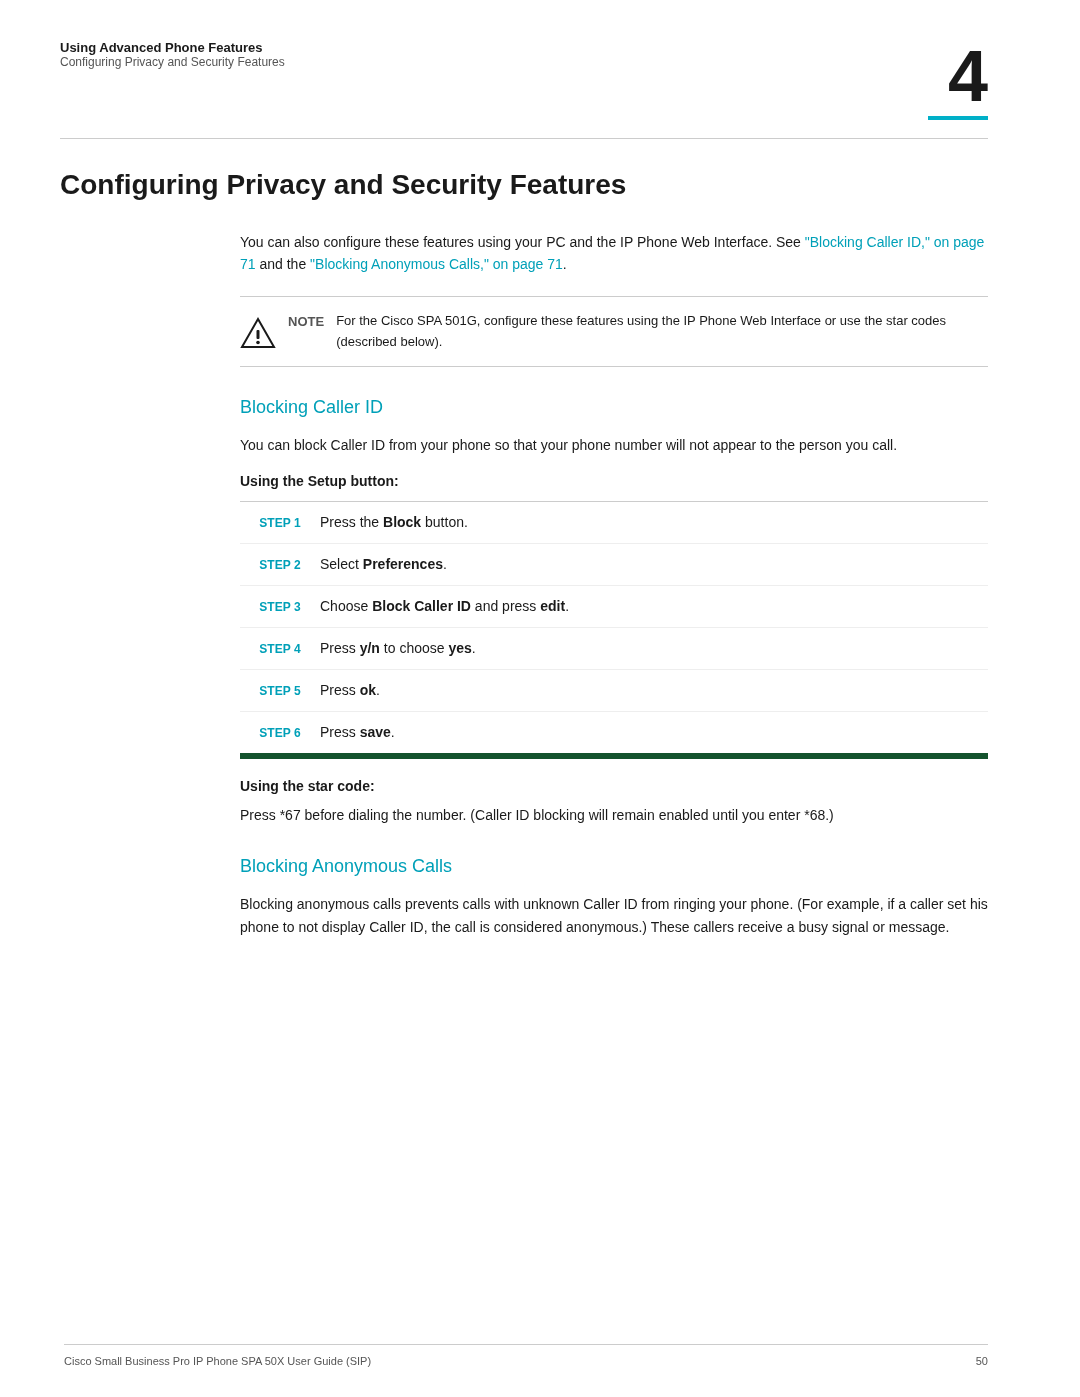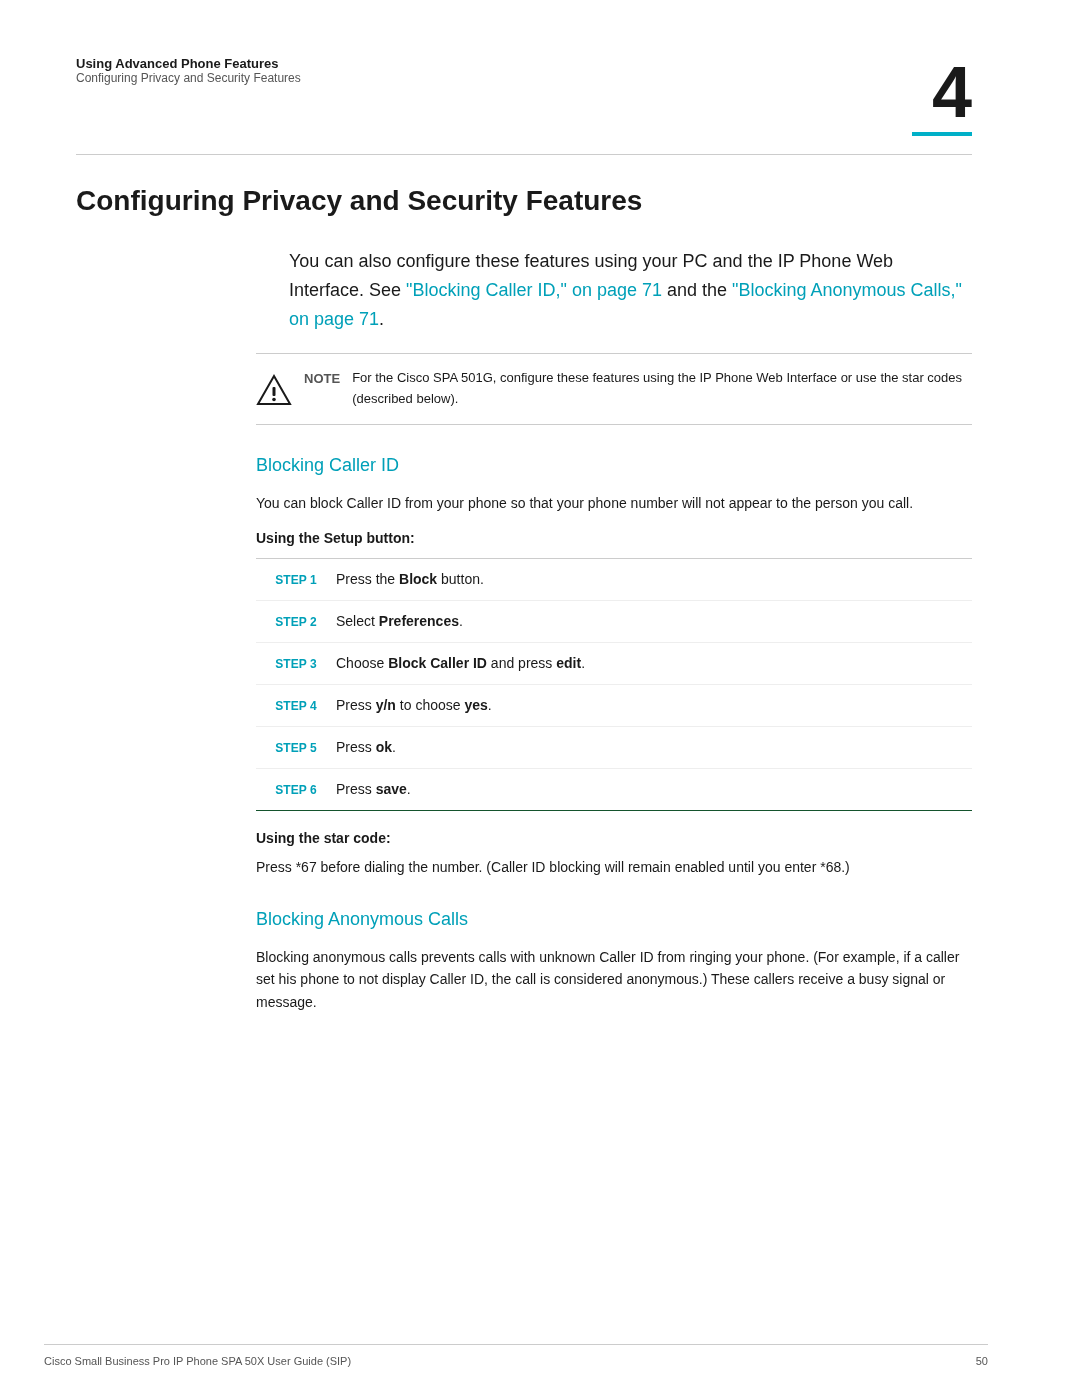--- a/index.html
+++ b/index.html
@@ -12,21 +12,21 @@
       width: 1080px;
       min-height: 1397px;
       position: relative;
     }
 
     .page-container {
       width: 1048px;
       min-height: 1397px;
       background: #ffffff;
       position: relative;
-      padding: 16px;
+      padding: 0;
     }
 
     
     .header {
       padding: 40px 60px 0 60px;
       position: relative;
     }
 
     .header-breadcrumb-section {
       display: flex;
@@ -89,25 +89,24 @@
       color: #1a1a1a;
       margin-bottom: 30px;
     }
 
     
     .indented-block {
       padding-left: 180px;
     }
 
     .intro-paragraph {
-      font-size: 18px;
+      font-size: 14px;
       line-height: 1.6;
       color: #1a1a1a;
       margin-bottom: 20px;
-      margin-left: 33px;
     }
 
     .link-teal {
       color: #00a0b8;
       text-decoration: none;
     }
 
     
     .note-box {
       display: flex;
@@ -179,21 +178,21 @@
     .step-row {
       display: flex;
       align-items: baseline;
       padding: 10px 0;
       border-bottom: 1px solid #eeeeee;
       gap: 0;
       text-align: center;
     }
 
     .step-row:last-child {
-      border-bottom: 1px solid #14532d;
+      border-bottom: 6px solid #14532d;
     }
 
     .step-label {
       font-size: 12px;
       font-weight: bold;
       color: #00a0b8;
       width: 80px;
       flex-shrink: 0;
     }
 
@@ -234,21 +233,21 @@
     .anon-paragraph {
       font-size: 14px;
       line-height: 1.6;
       color: #1a1a1a;
     }
 
     
     .page-footer {
       position: absolute;
       bottom: 30px;
-      left: 44px;
+      left: 64px;
       right: 60px;
       display: flex;
       justify-content: space-between;
       align-items: center;
       border-top: 1px solid #cccccc;
       padding-top: 10px;
     }
 
     .footer-text {
       font-size: 11px;

